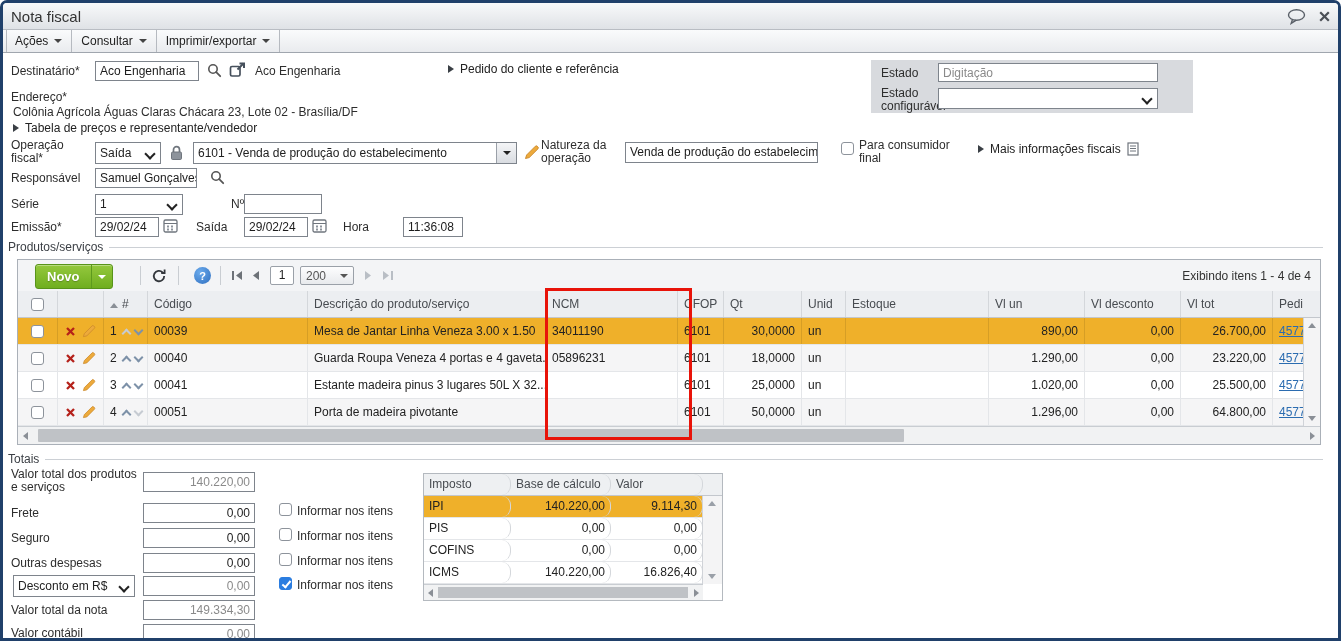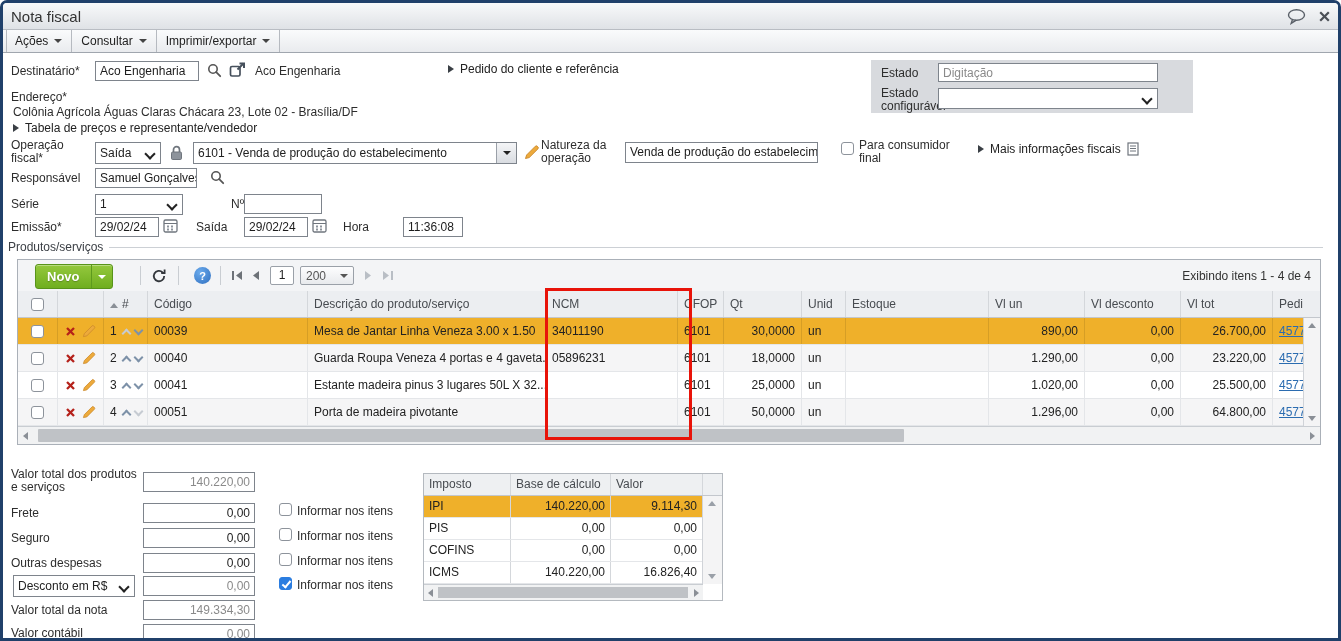--- a/index.html
+++ b/index.html
@@ -95,21 +95,21 @@
   .sa-up{border-left:4px solid transparent;border-right:4px solid transparent;border-bottom:5px solid #8a8f96;}
   .sa-down{border-left:4px solid transparent;border-right:4px solid transparent;border-top:5px solid #8a8f96;}
   .sa-left{border-top:4px solid transparent;border-bottom:4px solid transparent;border-right:5px solid #8a8f96;}
   .sa-right{border-top:4px solid transparent;border-bottom:4px solid transparent;border-left:5px solid #8a8f96;}
 
   .redbox{position:absolute;left:542px;top:285px;width:141px;height:146px;border:3px solid #e81309;z-index:60;pointer-events:none;}
 
   
   .taxes{position:absolute;left:420px;top:470px;width:300px;height:128px;border:1px solid #b4b9bf;background:#fff;box-sizing:border-box;}
   .taxes .thead{display:flex;height:22px;background:#eef0f2;border-bottom:1px solid #c3c7cd;color:#474b50;box-sizing:border-box;}
-  .taxes .cell{padding:0 5px;line-height:21px;border-right:1px solid #d4d7db;box-sizing:border-box;overflow:hidden;white-space:nowrap;}
+  .taxes .cell{padding:0 5px;line-height:21px;border-right:1px solid #d4d7db;box-sizing:border-box;overflow:hidden;white-space:nowrap;border-radius:9px;}
   .trow{display:flex;height:22px;border-bottom:1px solid #e4e6e9;box-sizing:border-box;cursor:pointer;background:#fff;}
   .trow.selected{background:#efb02a;}
   .t-imp{width:87px;}
   .t-base{width:100px;text-align:right;}
   .t-val{width:92px;text-align:right;padding-right:3px;}
   .tax-arrows{position:absolute;right:0;top:22px;bottom:16px;width:19px;border-left:1px solid #d0d3d8;background:#f4f4f5;}
   .tax-hscroll{position:absolute;left:0;right:19px;bottom:0;height:16px;background:#f1f2f3;border-top:1px solid #c9cdd2;box-sizing:border-box;}
   .tax-hthumb{position:absolute;left:14px;top:2px;height:11px;width:250px;background:#bfc2c6;}
 
   svg{display:block;}
@@ -475,20 +475,24 @@
     </div>
     <div class="hscroll">
       <span class="sarrow sa-left" style="left:5px;top:5px;"></span>
       <div class="hthumb"></div>
       <span class="sarrow sa-right" style="right:5px;top:5px;"></span>
     </div>
   </div>
 
   <div class="redbox"></div>
 
+  <div class="legend" style="left:5px;top:449px;right:15px;">
+    <span>Totais</span>
+        <span class="line"></span>
+  </div>
 
   <div class="lbl" style="left:8px;top:465px;width:128px;">Valor total dos produtos e serviços</div>
   <div class="tb ro num" style="left:140px;top:469px;width:112px;">140.220,00</div>
 
   <div class="lbl" style="left:8px;top:504px;">Frete</div>
   <div class="tb num" style="left:140px;top:500px;width:112px;">0,00</div>
   <span class="cb" style="left:276px;top:500px;"></span>
   <div class="lbl" style="left:294px;top:502px;">Informar nos itens</div>
 
   <div class="lbl" style="left:8px;top:529px;">Seguro</div>

